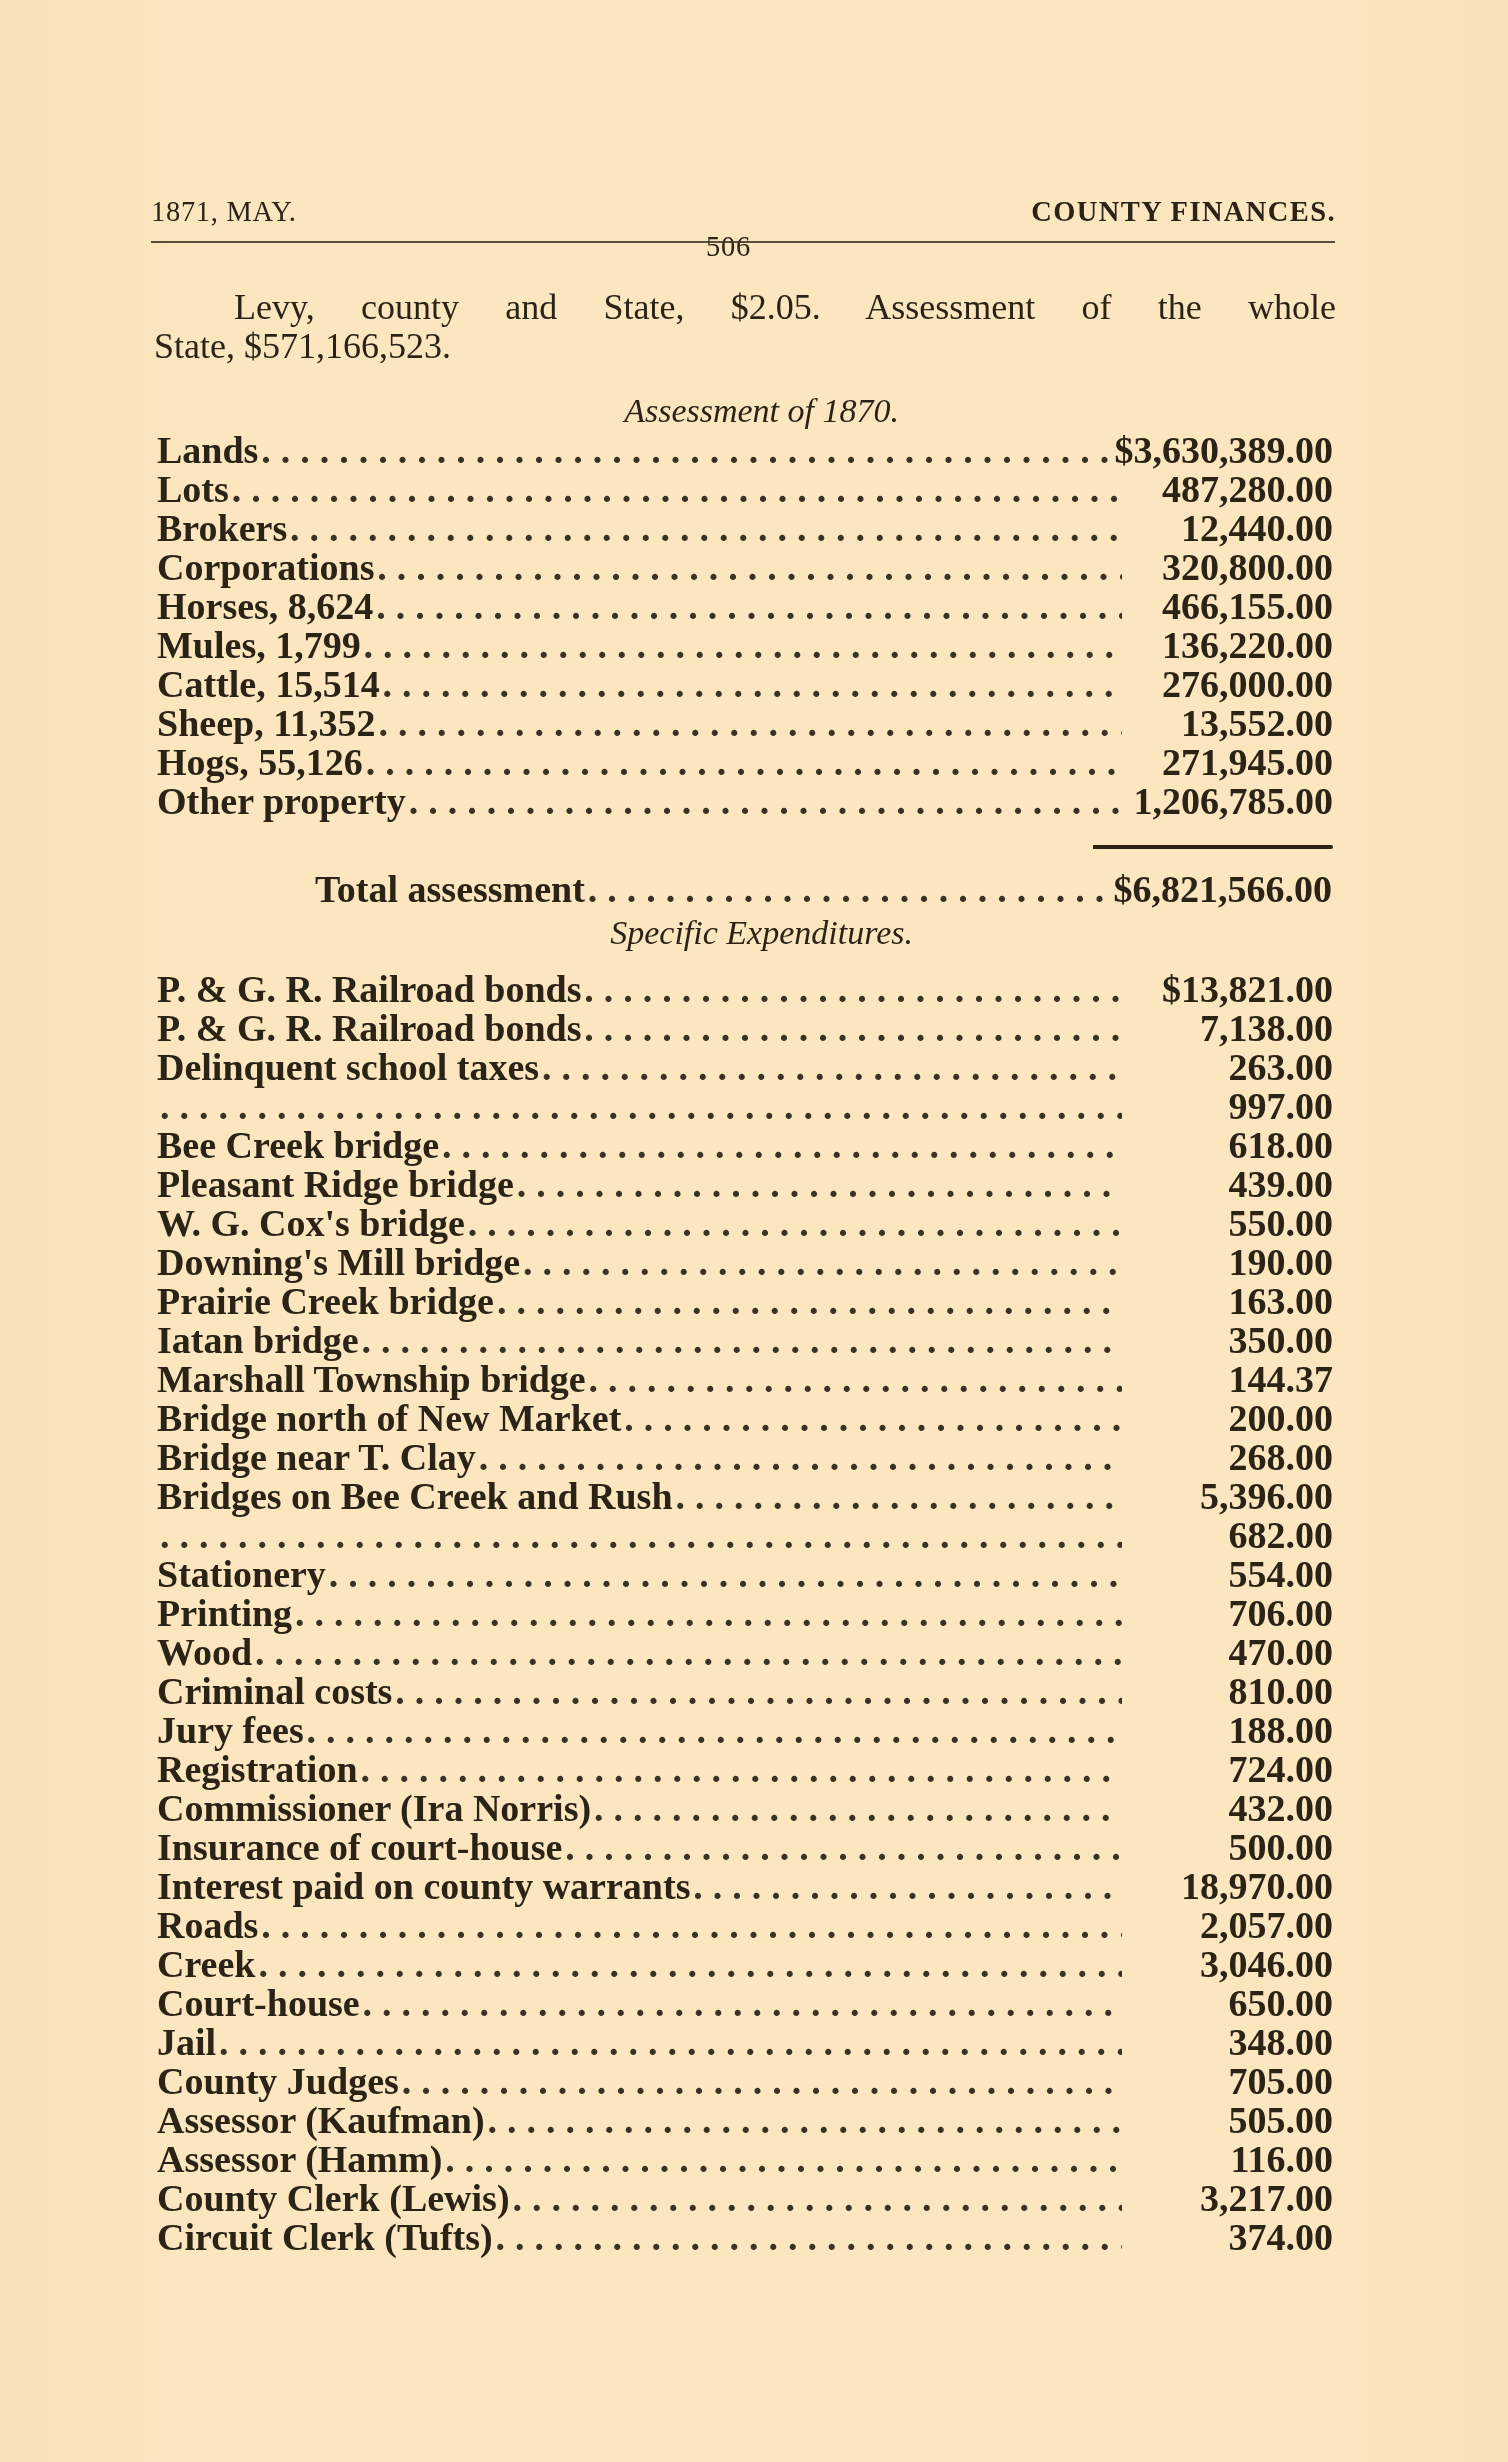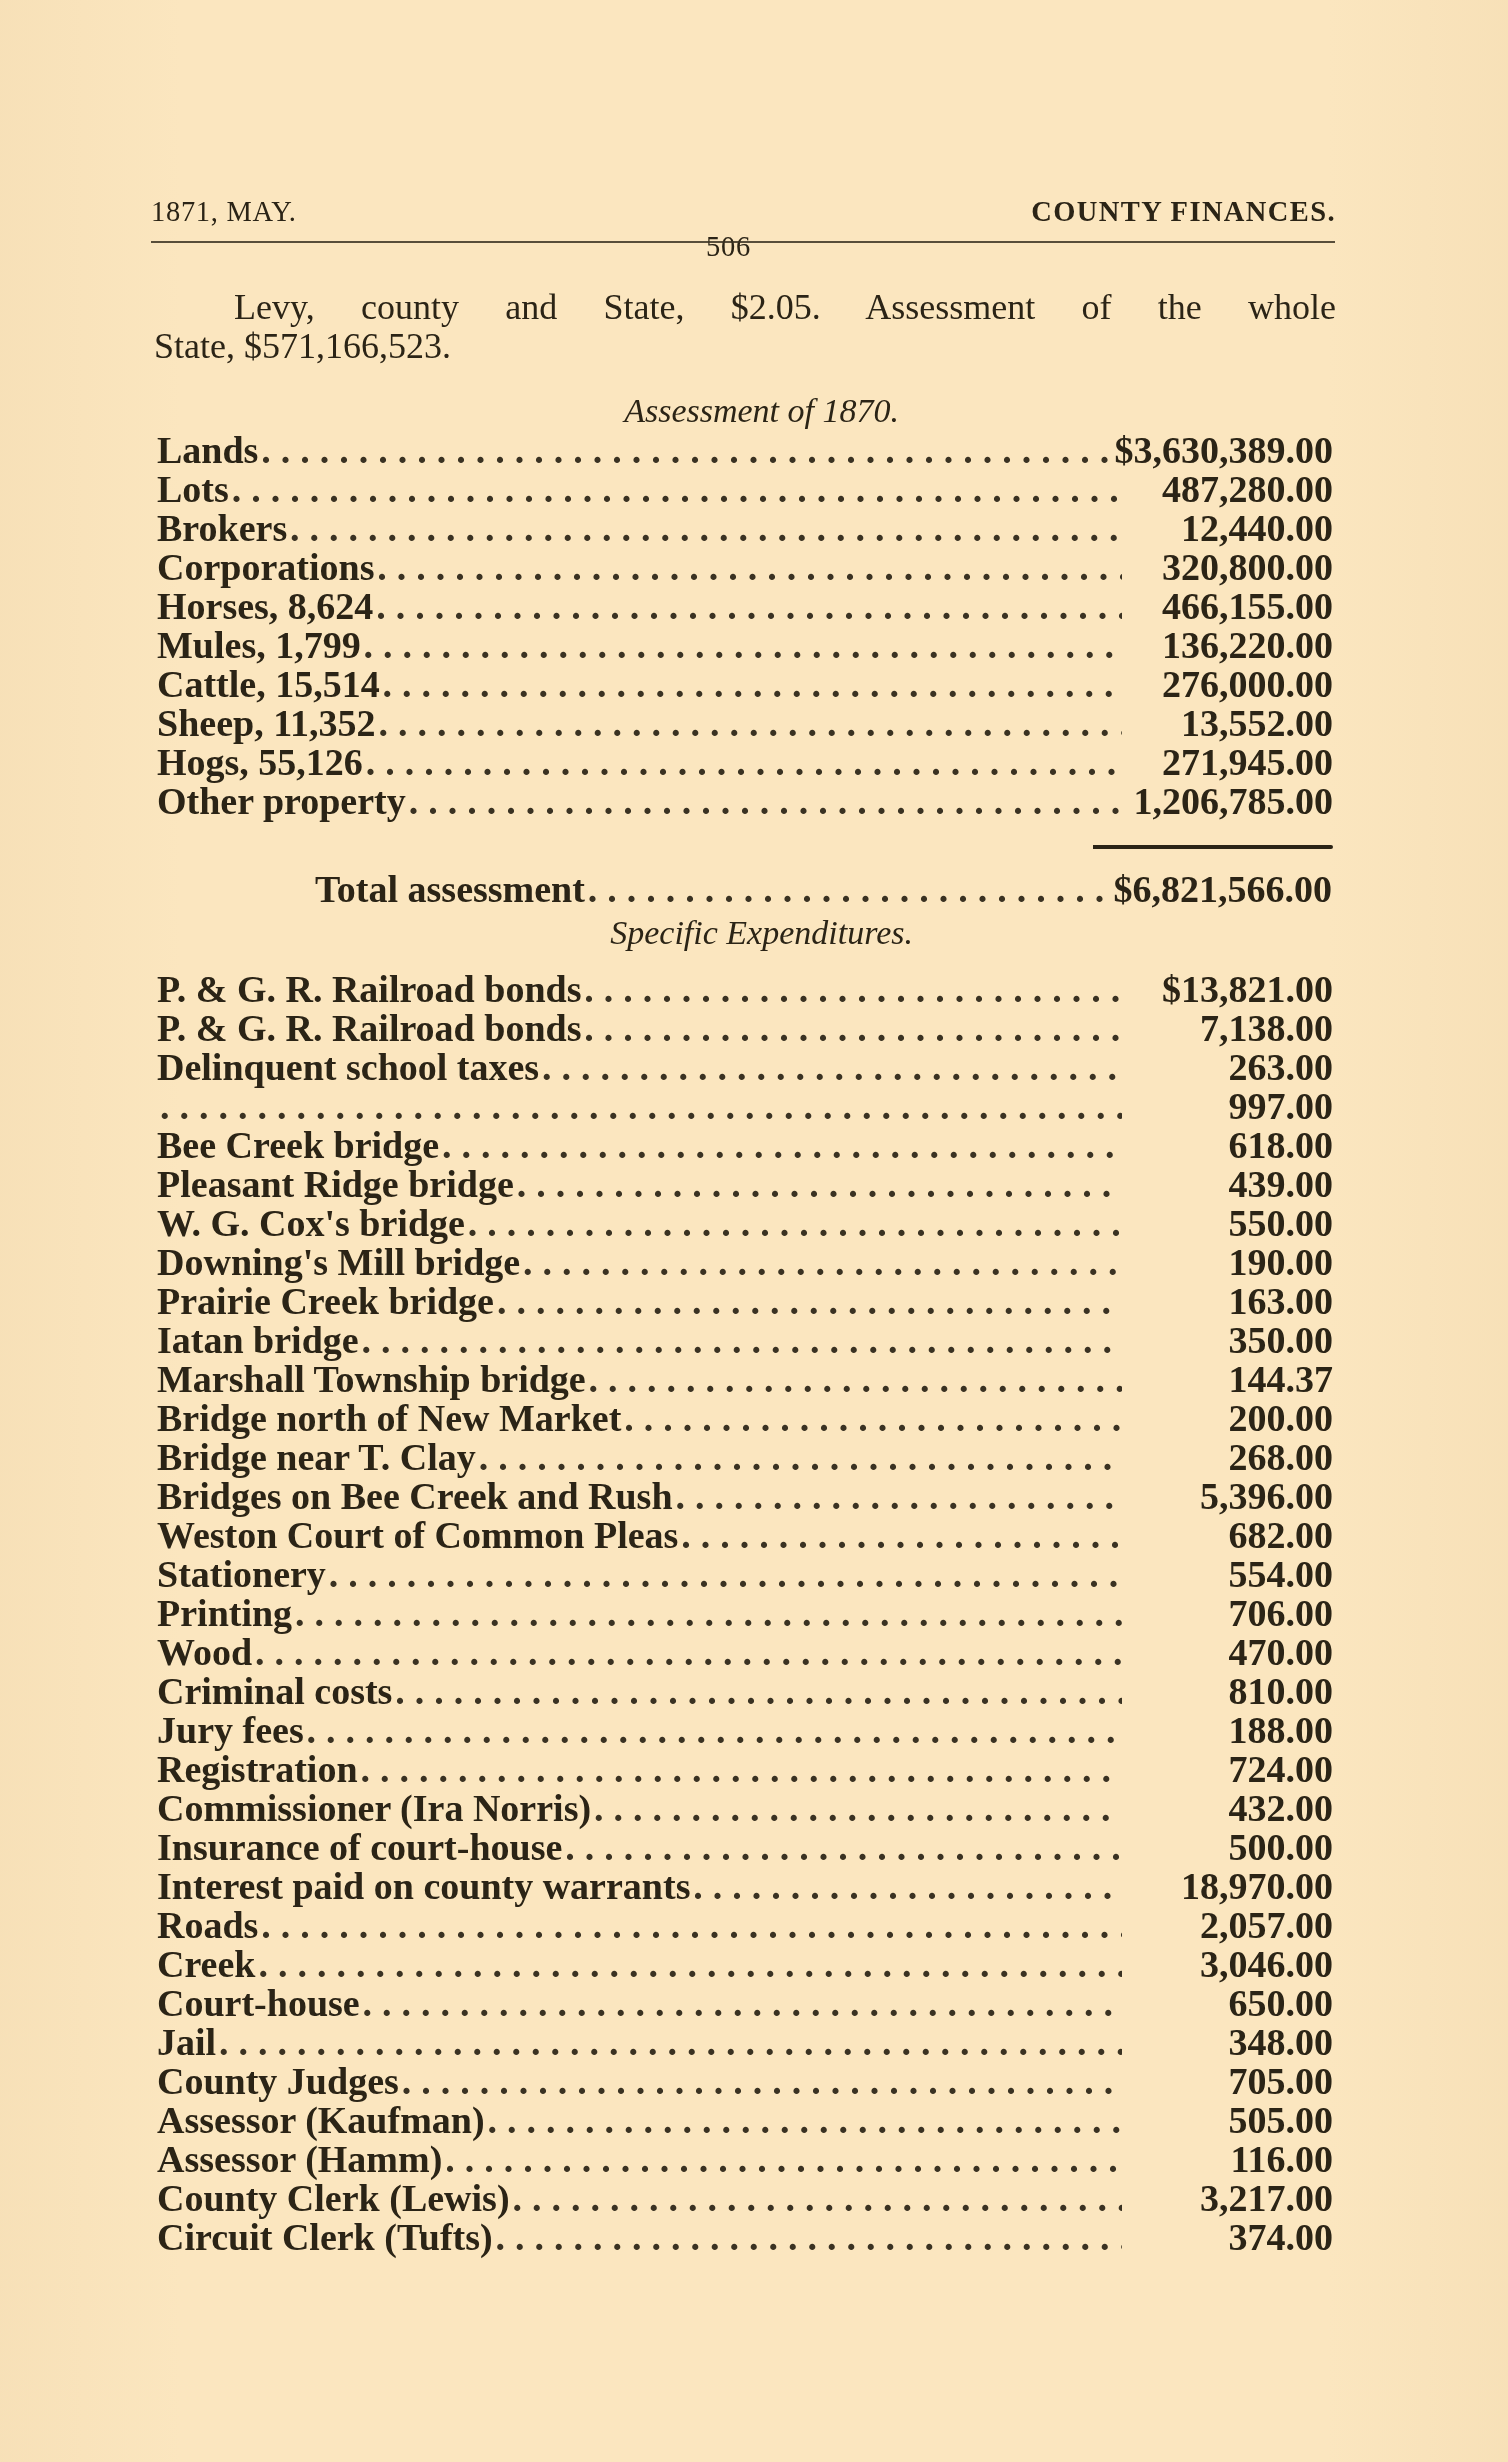--- a/index.html
+++ b/index.html
@@ -233,21 +233,20 @@
       <span class="ledger-label">Bridge near T. Clay</span>
       <span class="ledger-leader">........................................................................................................................................................................................................</span>
       <span class="ledger-amount">268.00</span>
     </div>
     <div class="ledger-row">
       <span class="ledger-label">Bridges on Bee Creek and Rush</span>
       <span class="ledger-leader">........................................................................................................................................................................................................</span>
       <span class="ledger-amount">5,396.00</span>
     </div>
     <div class="ledger-row">
-      <span class="ledger-label">Weston Court of Common Pleas</span>
       <span class="ledger-leader">........................................................................................................................................................................................................</span>
       <span class="ledger-amount">682.00</span>
     </div>
     <div class="ledger-row">
       <span class="ledger-label">Stationery</span>
       <span class="ledger-leader">........................................................................................................................................................................................................</span>
       <span class="ledger-amount">554.00</span>
     </div>
     <div class="ledger-row">
       <span class="ledger-label">Printing</span>

